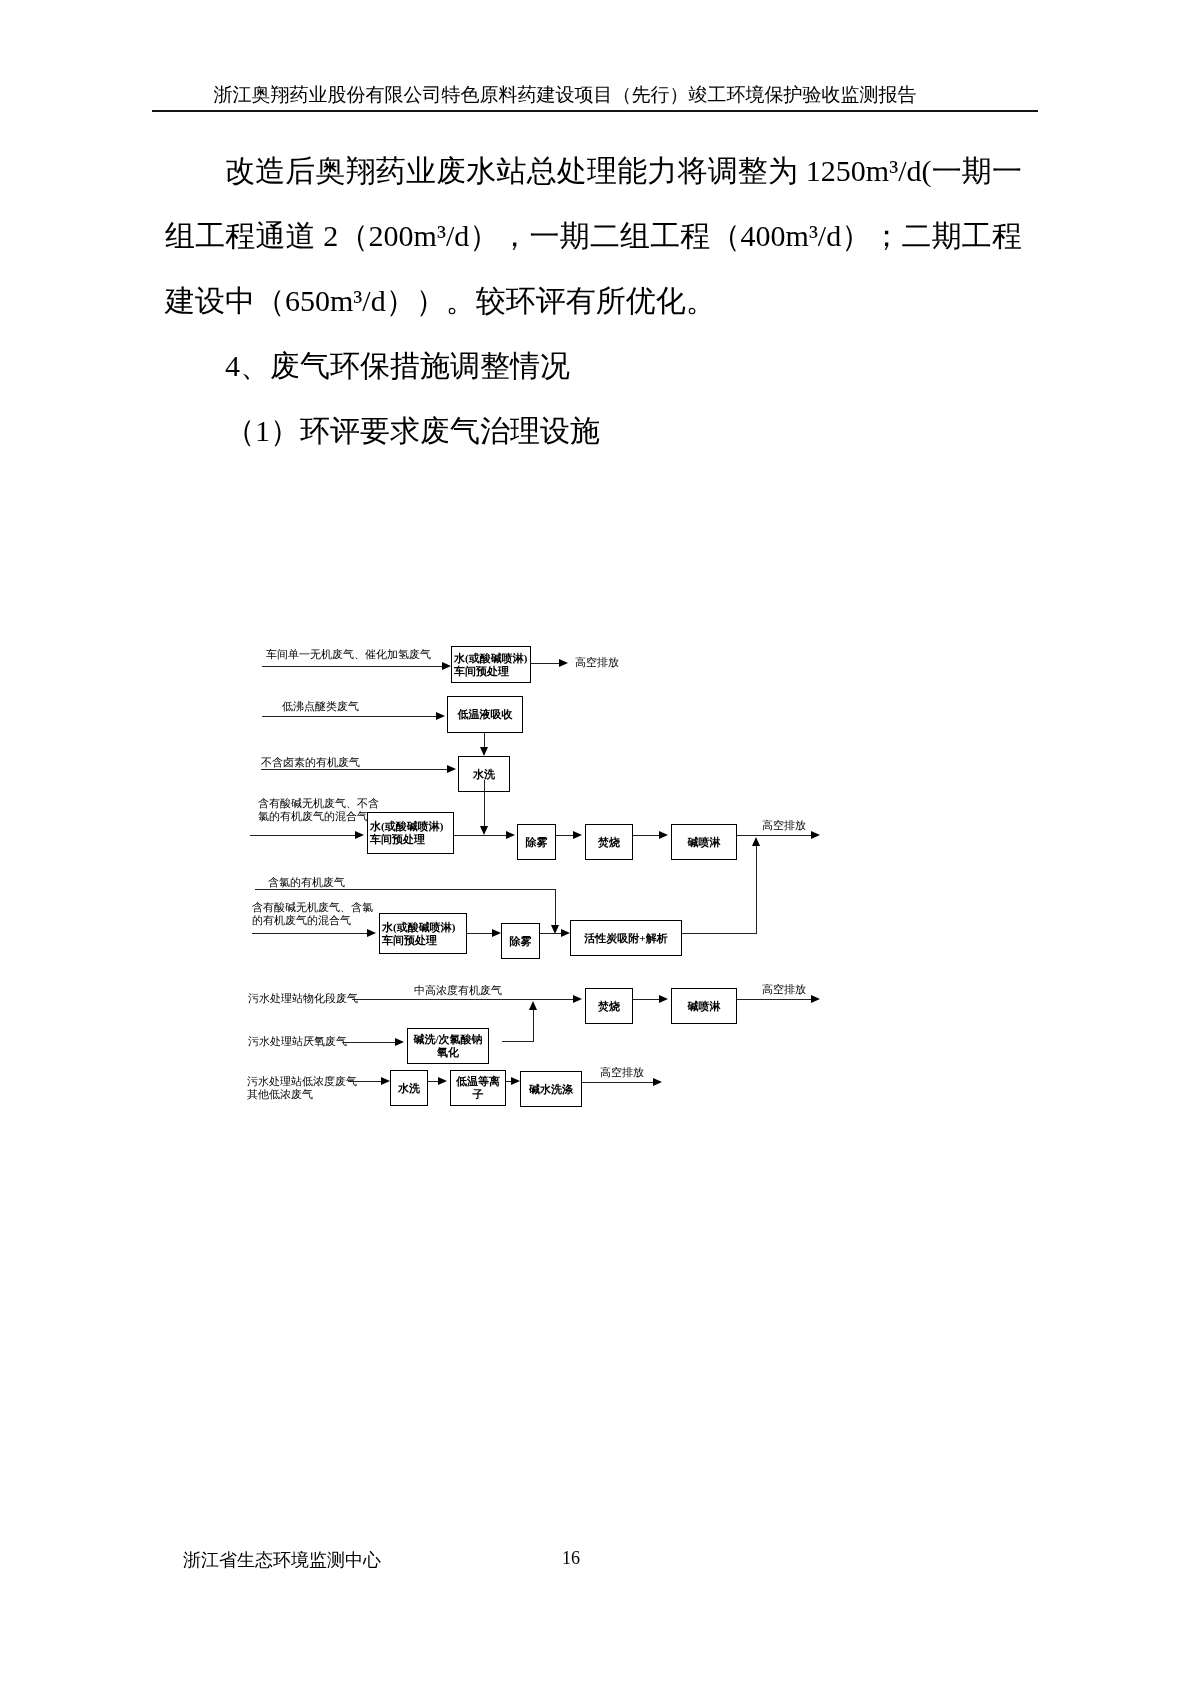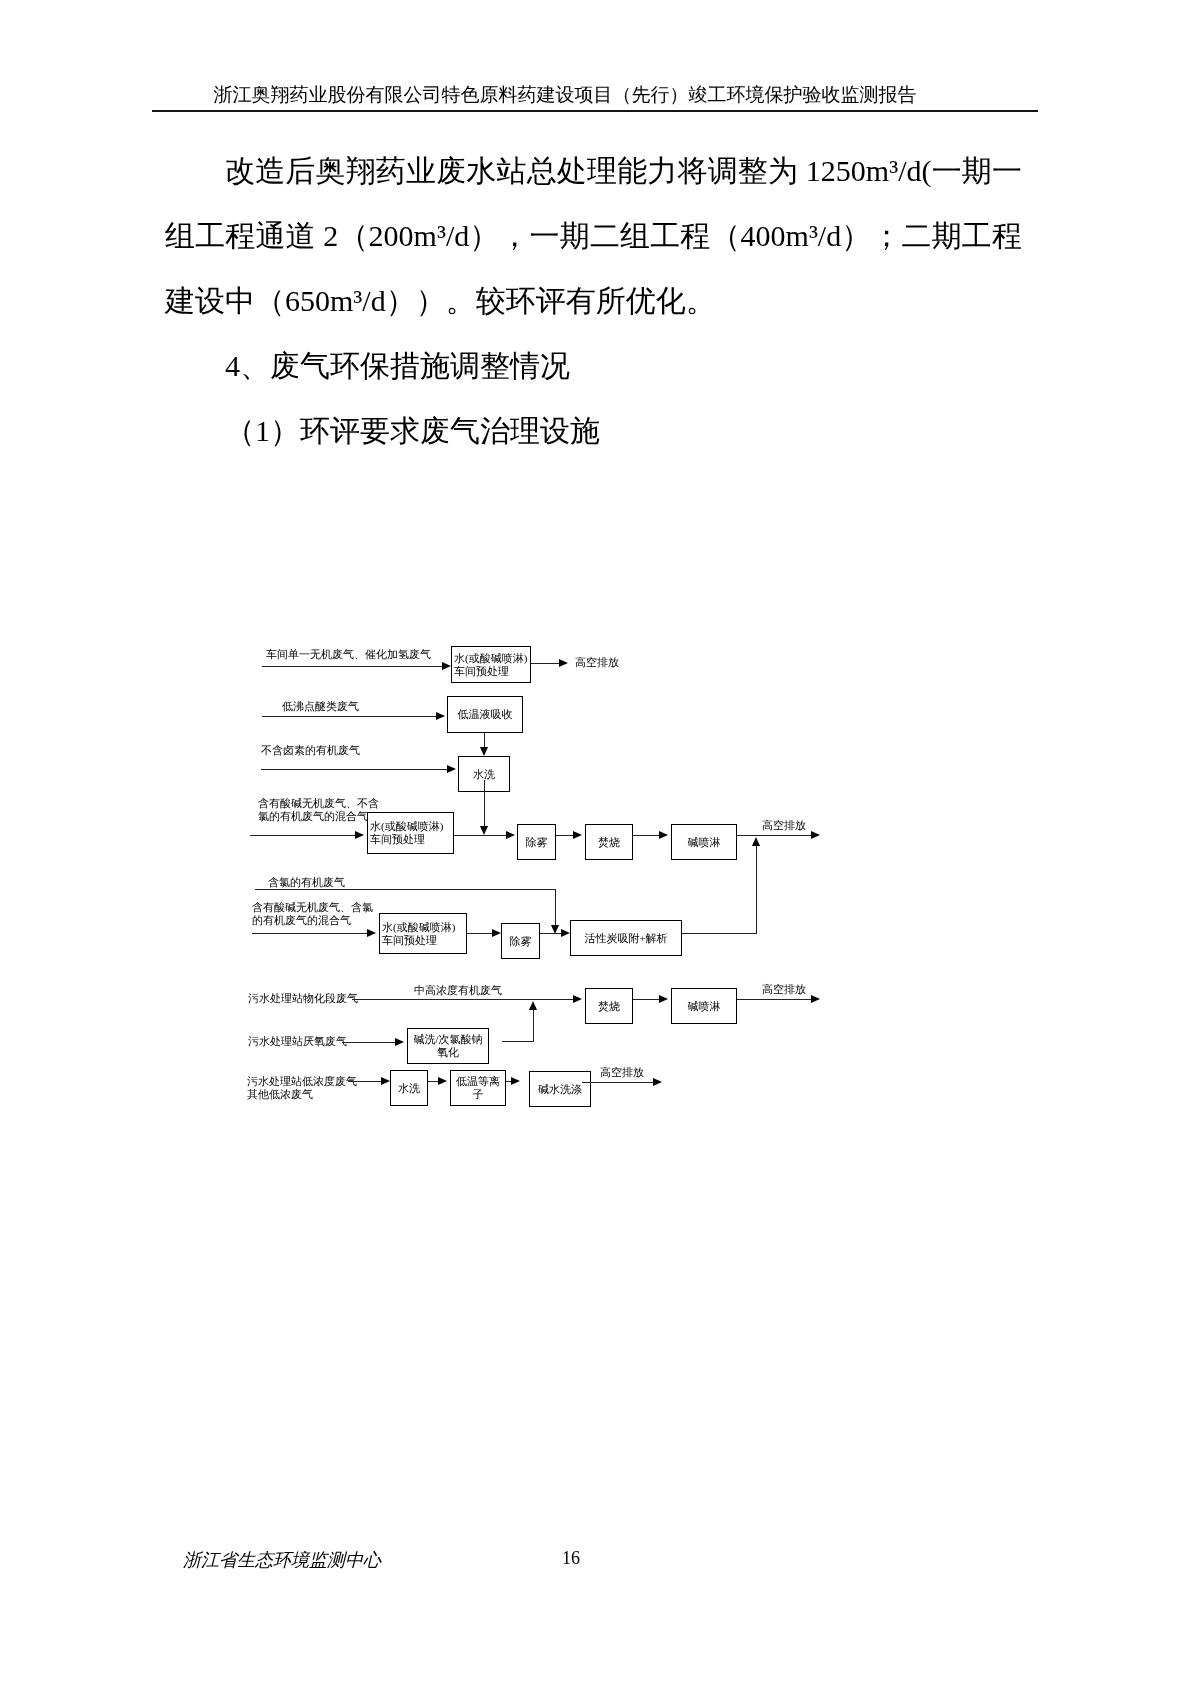--- a/index.html
+++ b/index.html
@@ -5,21 +5,21 @@
   html,body{margin:0;padding:0;background:#e8e8e8;}
   .page{position:relative;width:1190px;height:1683px;background:#ffffff;margin:0 auto;
         font-family:"Liberation Serif","DejaVu Serif",serif;color:#000;overflow:hidden;}
   .hdr{position:absolute;left:150px;top:82px;width:830px;text-align:center;font-size:19px;}
   .rule{position:absolute;left:152px;top:110px;width:886px;height:2px;background:#151515;}
   .tblock{position:absolute;left:165px;width:857px;font-size:30px;line-height:65px;text-align:justify;}
   .tblock p{margin:0;text-indent:2em;}
   
   .fc{position:absolute;left:230px;top:640px;width:600px;height:475px;font-size:11px;line-height:1.15;}
   .fbox{position:absolute;border:1px solid #000;display:flex;align-items:center;justify-content:center;
-        text-align:center;box-sizing:border-box;padding:17px 2px;background:#fff;}
+        text-align:center;box-sizing:border-box;padding:17px 2px;background:#fff;font-weight:bold;}
   .fbox.la{justify-content:flex-start;text-align:left;}
   .flb{position:absolute;white-space:nowrap;}
   .flb.wrap{white-space:normal;}
   .hl{position:absolute;height:1px;background:#222;}
   .vl{position:absolute;width:1px;background:#222;}
   .ar{position:absolute;width:0;height:0;border-top:4px solid transparent;border-bottom:4px solid transparent;border-left:9px solid #000;}
   .ad{position:absolute;width:0;height:0;border-left:4px solid transparent;border-right:4px solid transparent;border-top:9px solid #000;}
   .au{position:absolute;width:0;height:0;border-left:4px solid transparent;border-right:4px solid transparent;border-bottom:9px solid #000;}
   .ftr{position:absolute;font-size:18px;white-space:nowrap;}
 </style>
@@ -47,21 +47,21 @@
     <div class="ar" style="left:329px;top:19px;"></div>
     <div class="flb" style="left:345px;top:16px;">高空排放</div>
 
     <div class="flb" style="left:52px;top:60px;">低沸点醚类废气</div>
     <div class="hl" style="left:32px;top:76px;width:174px;"></div>
     <div class="ar" style="left:206px;top:72px;"></div>
     <div class="fbox" style="left:217px;top:56px;width:76px;height:37px;">低温液吸收</div>
     <div class="vl" style="left:254px;top:93px;height:15px;"></div>
     <div class="ad" style="left:250px;top:107px;"></div>
 
-    <div class="flb" style="left:31px;top:104px;">不含卤素的有机废气</div>
+    <div class="flb" style="left:31px;top:116px;">不含卤素的有机废气</div>
     <div class="hl" style="left:31px;top:129px;width:186px;"></div>
     <div class="ar" style="left:217px;top:125px;"></div>
     <div class="fbox" style="left:228px;top:116px;width:52px;height:24px;">水洗</div>
     <div class="vl" style="left:254px;top:140px;height:47px;"></div>
     <div class="ad" style="left:250px;top:186px;"></div>
 
     <div class="flb wrap" style="left:28px;top:157px;width:126px;">含有酸碱无机废气、不含氯的有机废气的混合气</div>
     <div class="hl" style="left:20px;top:195px;width:105px;"></div>
     <div class="ar" style="left:125px;top:191px;"></div>
     <div class="fbox la" style="left:137px;top:172px;width:87px;height:42px;">水(或酸碱喷淋)车间预处理</div>
@@ -119,24 +119,24 @@
 
     <div class="flb wrap" style="left:17px;top:435px;width:115px;">污水处理站低浓度废气其他低浓废气</div>
     <div class="hl" style="left:118px;top:441px;width:33px;"></div>
     <div class="ar" style="left:151px;top:437px;"></div>
     <div class="fbox" style="left:160px;top:430px;width:38px;height:23px;">水洗</div>
     <div class="hl" style="left:198px;top:441px;width:10px;"></div>
     <div class="ar" style="left:208px;top:437px;"></div>
     <div class="fbox" style="left:220px;top:430px;width:56px;height:23px;text-align:center;">低温等离子</div>
     <div class="hl" style="left:276px;top:441px;width:6px;"></div>
     <div class="ar" style="left:281px;top:437px;"></div>
-    <div class="fbox" style="left:299px;top:431px;width:62px;height:24px;">碱水洗涤</div>
+    <div class="fbox" style="left:290px;top:431px;width:62px;height:24px;">碱水洗涤</div>
     <div class="hl" style="left:352px;top:442px;width:71px;"></div>
     <div class="ar" style="left:423px;top:438px;"></div>
     <div class="flb" style="left:370px;top:426px;">高空排放</div>
 
   </div>
 
 
-  <div class="ftr" style="left:183px;top:1548px;font-style:italic;">浙江省生态环境监测中心</div>
+  <div class="ftr" style="left:183px;top:1548px;">浙江省生态环境监测中心</div>
   <div class="ftr" style="left:562px;top:1548px;">16</div>
 
 </div>
 
 </body></html>

